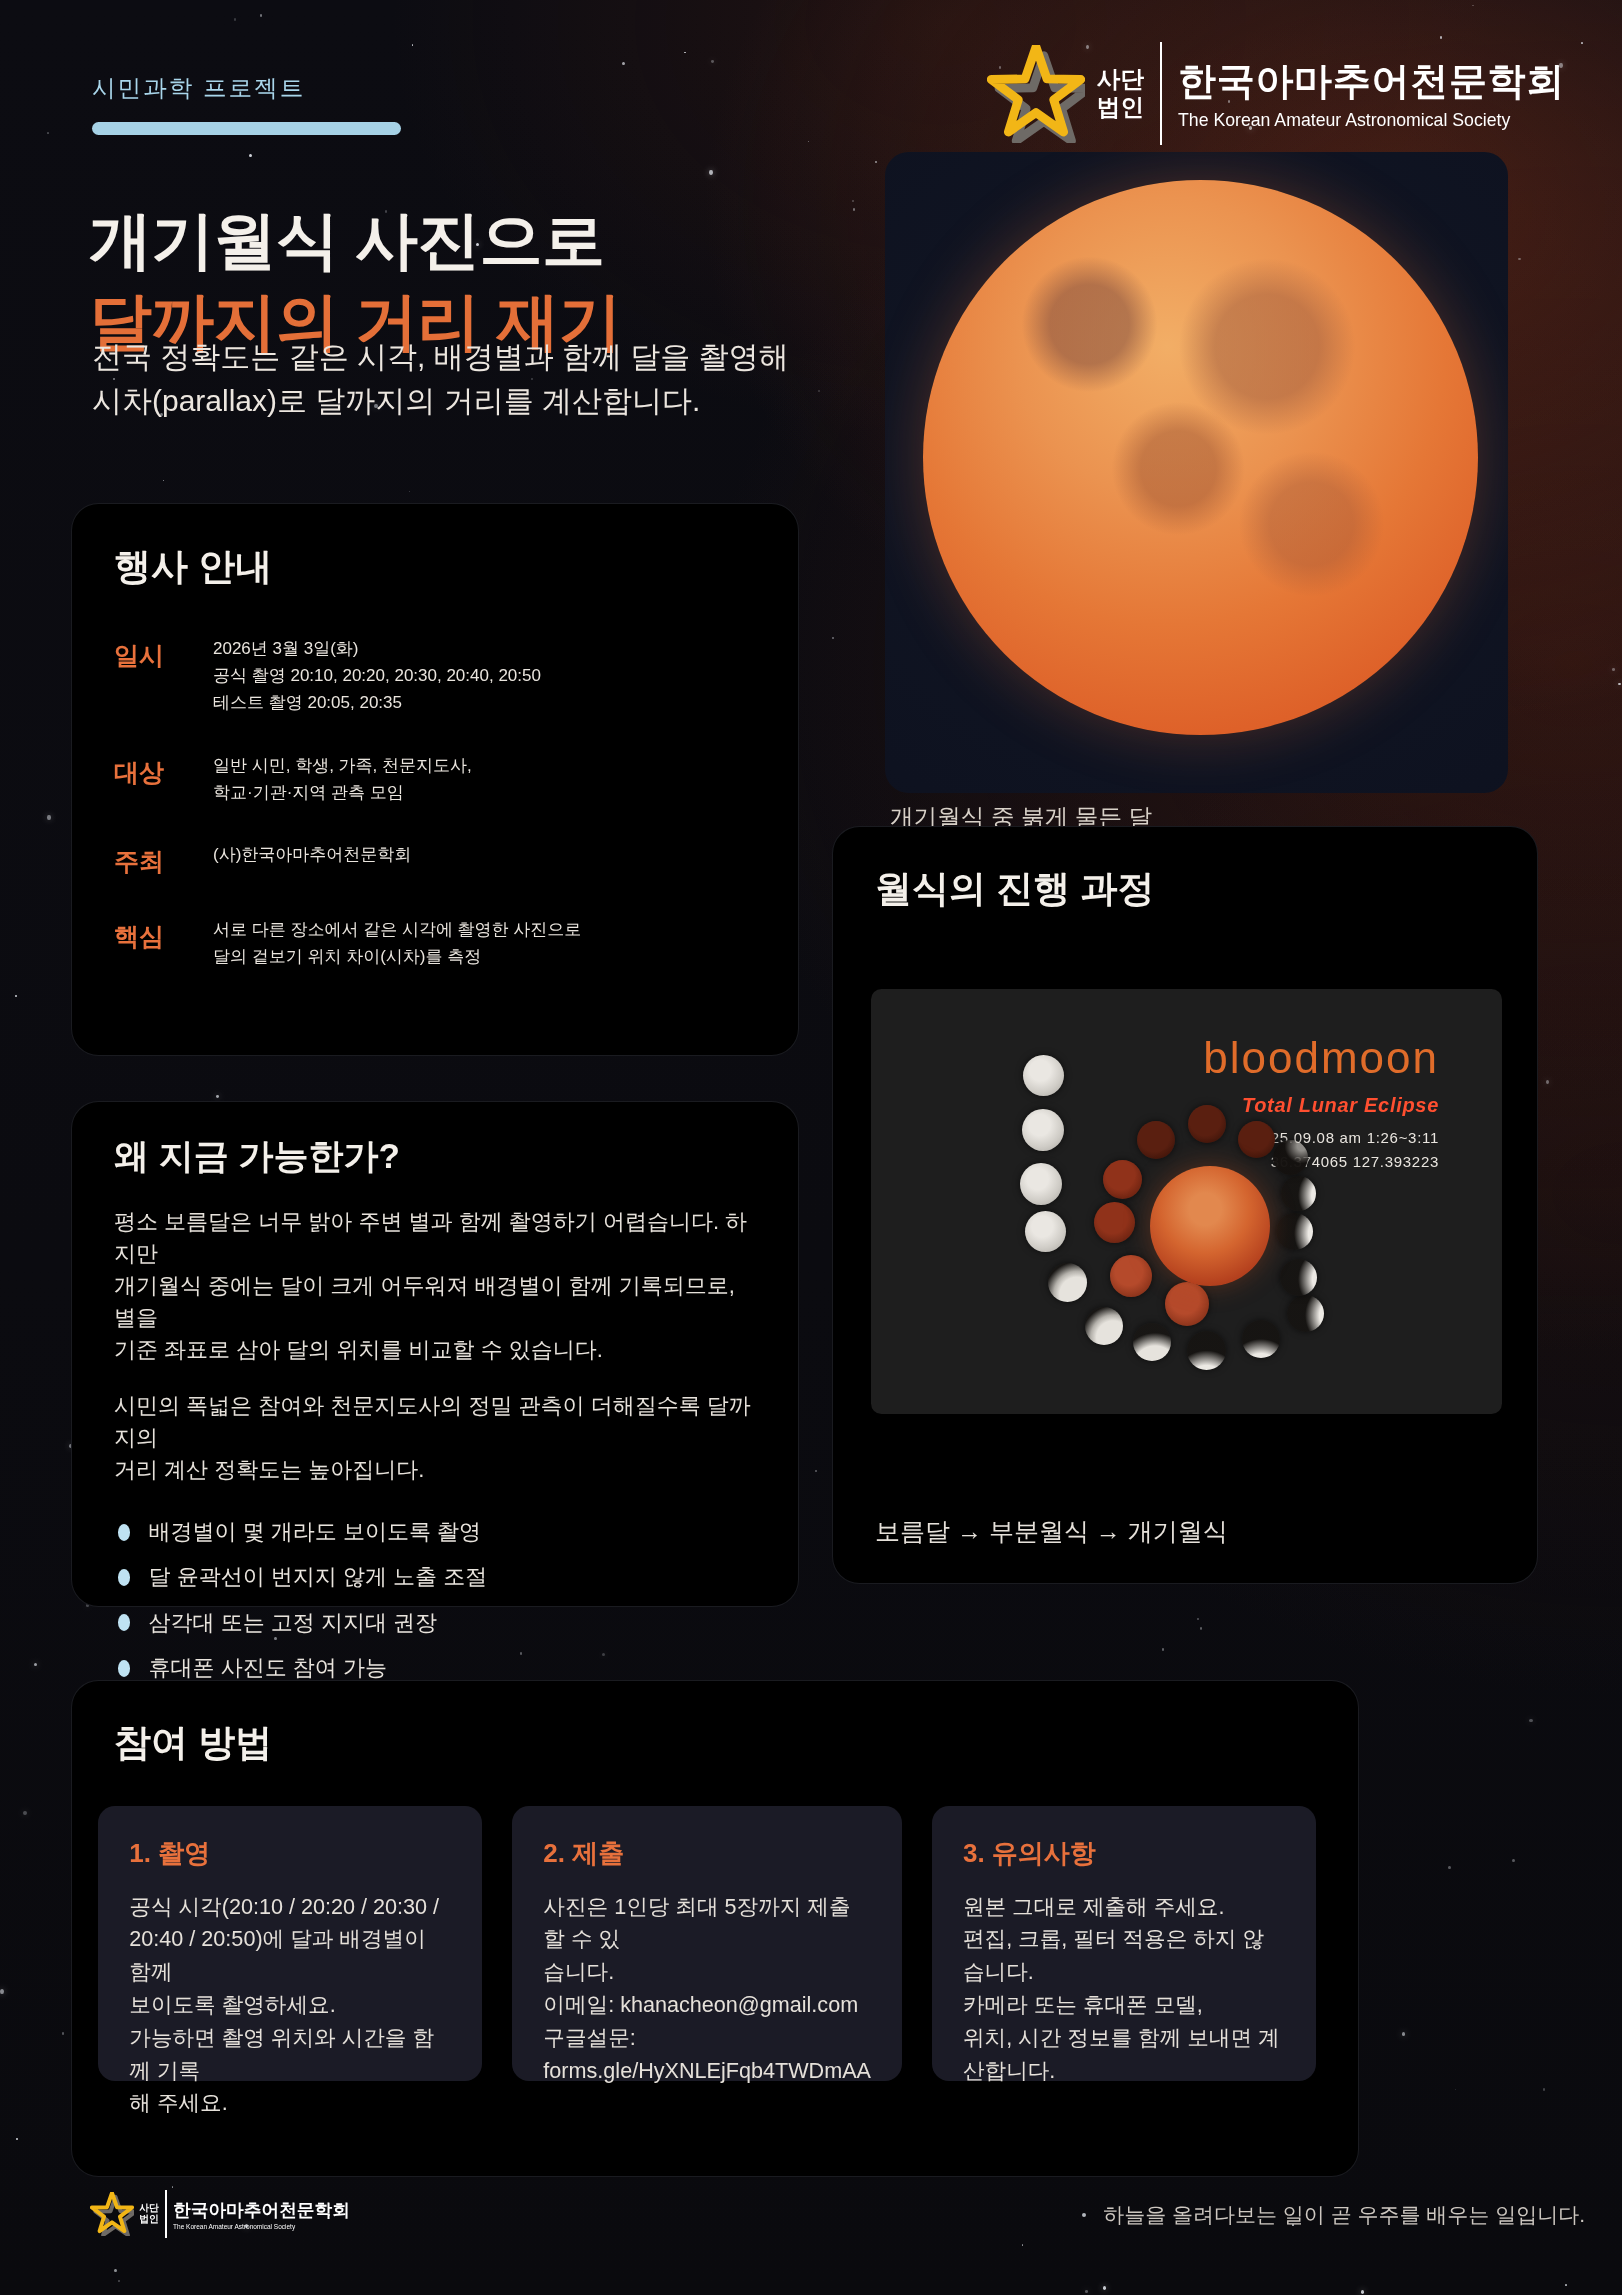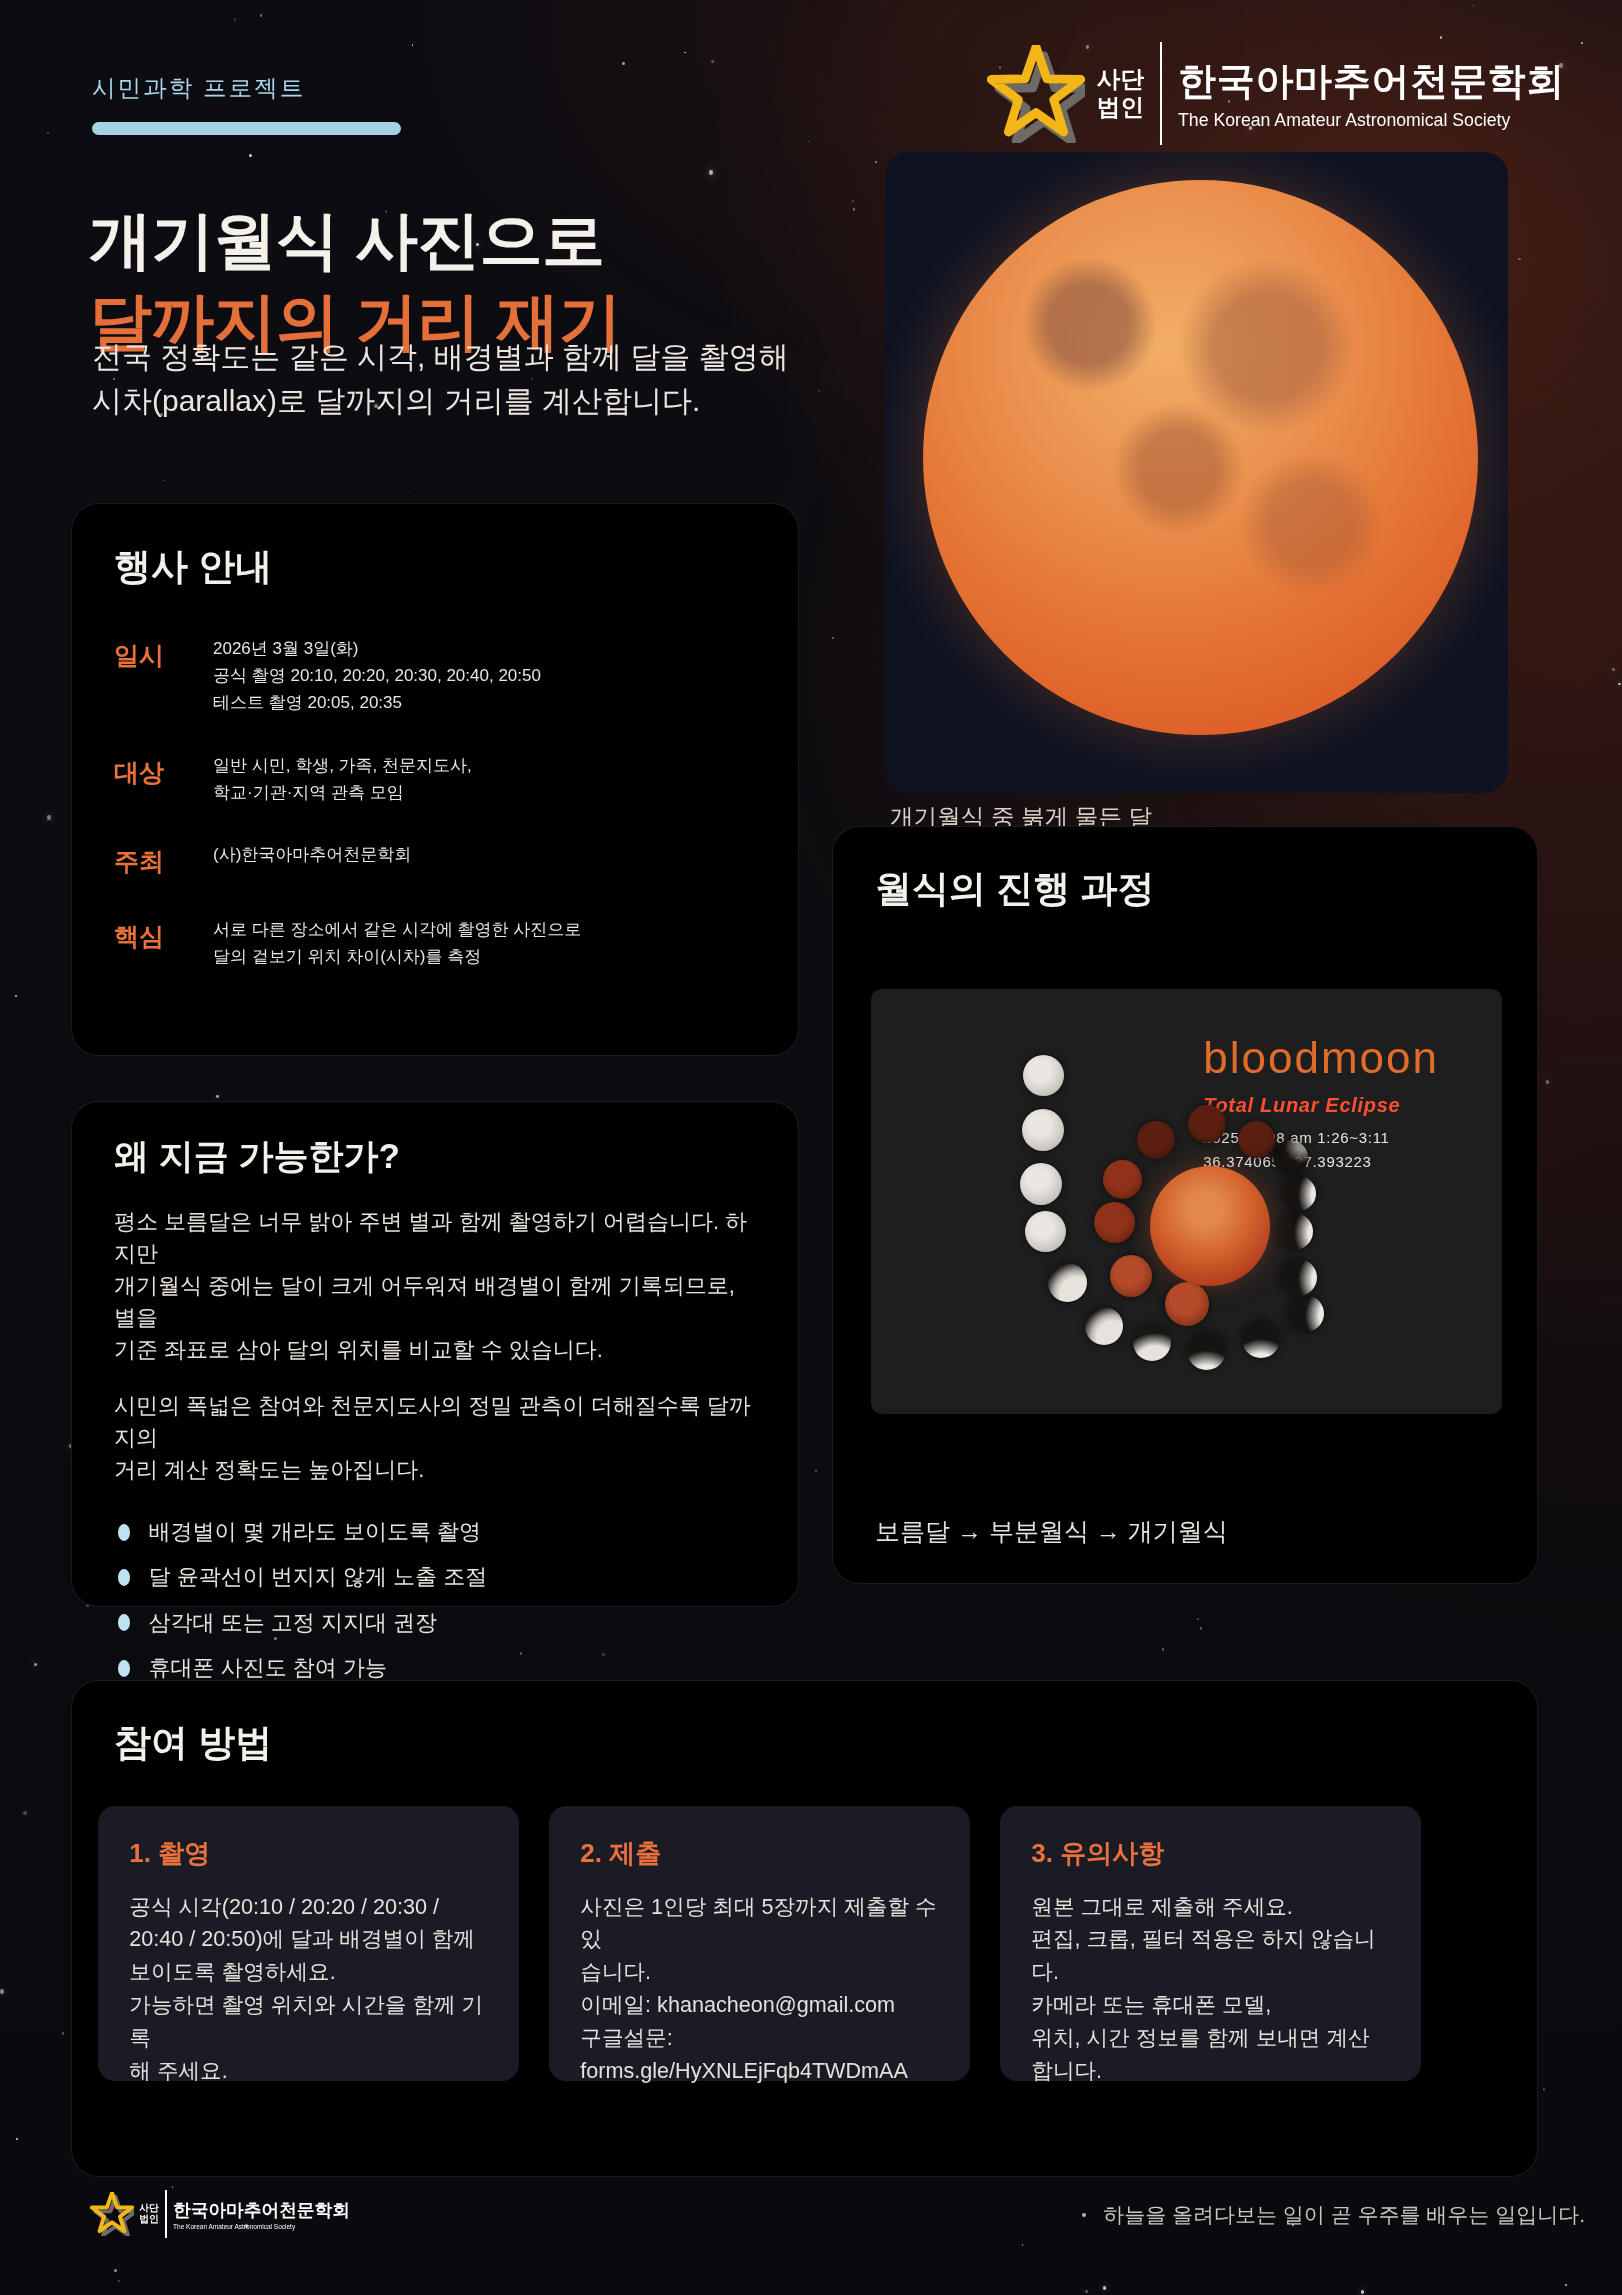--- a/index.html
+++ b/index.html
@@ -70,29 +70,29 @@
   .why-panel .panel-title{margin:0 0 26px 0;font-size:35px;}
   .why-p{font-size:22px;line-height:1.45;color:#e6e1da;white-space:pre-line;margin:0 0 25px 0;}
   .why-bullets{list-style:none;margin:31px 0 0 0;padding:0;}
   .why-bullets li{display:flex;align-items:center;margin-bottom:14.4px;}
   .bullet-dot{flex:0 0 auto;width:12.4px;height:17px;border-radius:50%;background:#bfe2f2;margin:0 18.3px 0 3.9px;}
   .bullet-text{font-size:22px;color:#e9e4dd;line-height:1.4;}
 
   .eclipse-panel{left:832px;top:826px;width:706px;height:758px;padding:37px 42px;}
   .eclipse-panel .panel-title{margin:0;}
   .inset{position:absolute;left:38px;top:162px;width:631px;height:425px;border-radius:10.5px;background:#1e1e1e;overflow:hidden;}
-  .inset-text{position:absolute;right:63px;top:47px;}
+  .inset-text{position:absolute;right:63px;top:47px;text-align:right;}
   .bm-head{font-size:44px;font-weight:300;color:#e06c2a;letter-spacing:2px;line-height:1;}
   .bm-sub{font-size:20px;font-weight:700;font-style:italic;color:#ff4f30;margin-top:14.4px;letter-spacing:0.7px;}
   .bm-date{font-size:15px;color:#e9e5df;margin-top:11.8px;letter-spacing:0.7px;}
   .bm-coord{font-size:15px;color:#e9e5df;margin-top:6.5px;letter-spacing:0.7px;}
   .moonlet{position:absolute;border-radius:50%;}
   .eclipse-caption{position:absolute;left:42px;bottom:35px;font-size:25px;color:#e6e1da;}
 
-  .join-panel{left:71px;top:1680px;width:1467px;height:497px;padding:37px 42px;}
+  .join-panel{left:71px;top:1680px;width:1288px;height:497px;padding:37px 42px;}
   .join-panel .panel-title{margin:0 0 38px 0;}
   .cards{display:flex;gap:30px;margin-left:-15.7px;}
   .card{width:421px;height:275px;background:#1b1b26;border-radius:17px;box-sizing:border-box;padding:30px 31px;}
   .card h3{margin:0 0 19.6px 0;font-size:26px;font-weight:700;color:#e8713c;}
   .card p{margin:0;font-size:21.6px;line-height:1.52;color:#e6e1da;white-space:pre-line;}
 
   
   .tagline{right:38px;top:2201px;display:flex;align-items:center;gap:17px;}
   .tag-dot{width:4.6px;height:4.6px;border-radius:50%;background:#cfd4da;opacity:.85;}
   .tagline span.txt{font-size:21px;color:#cdc7c0;}

